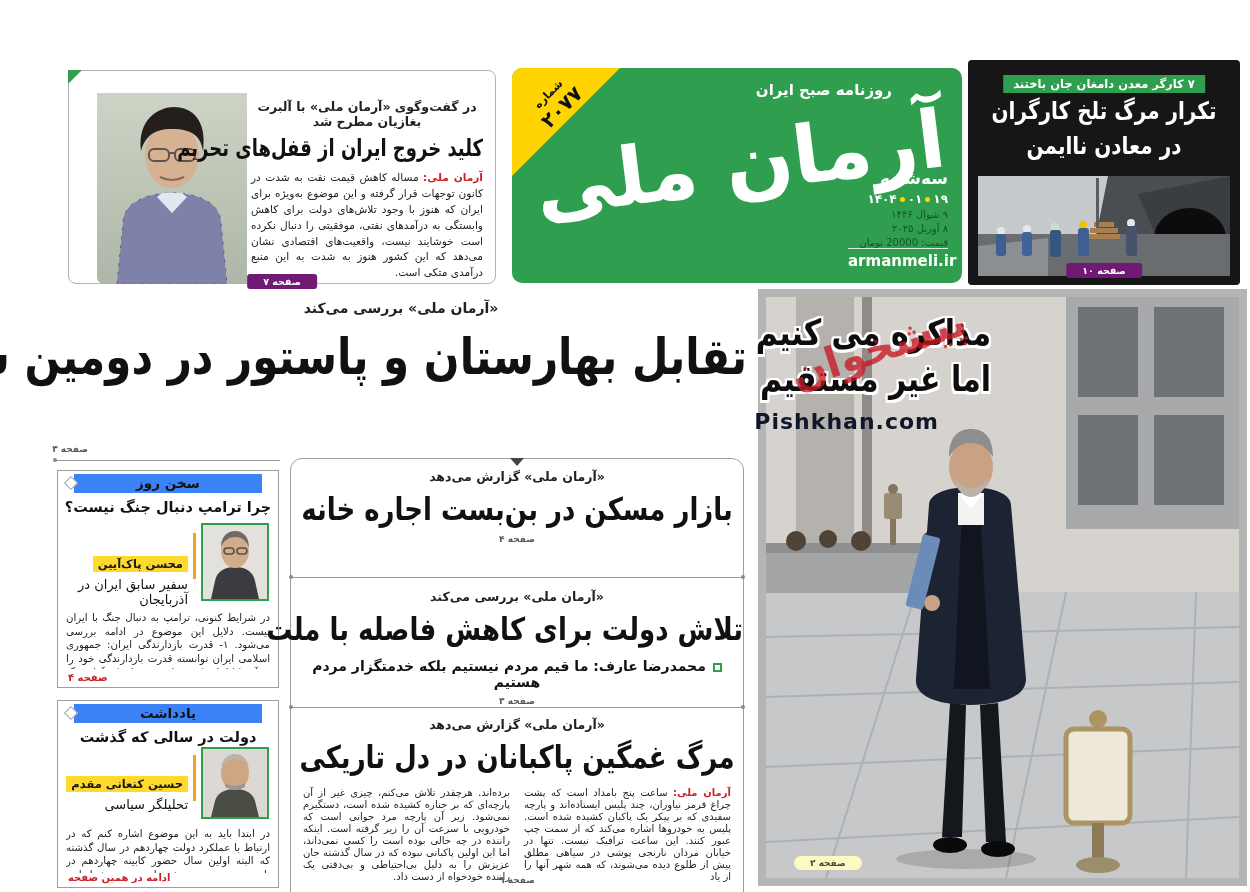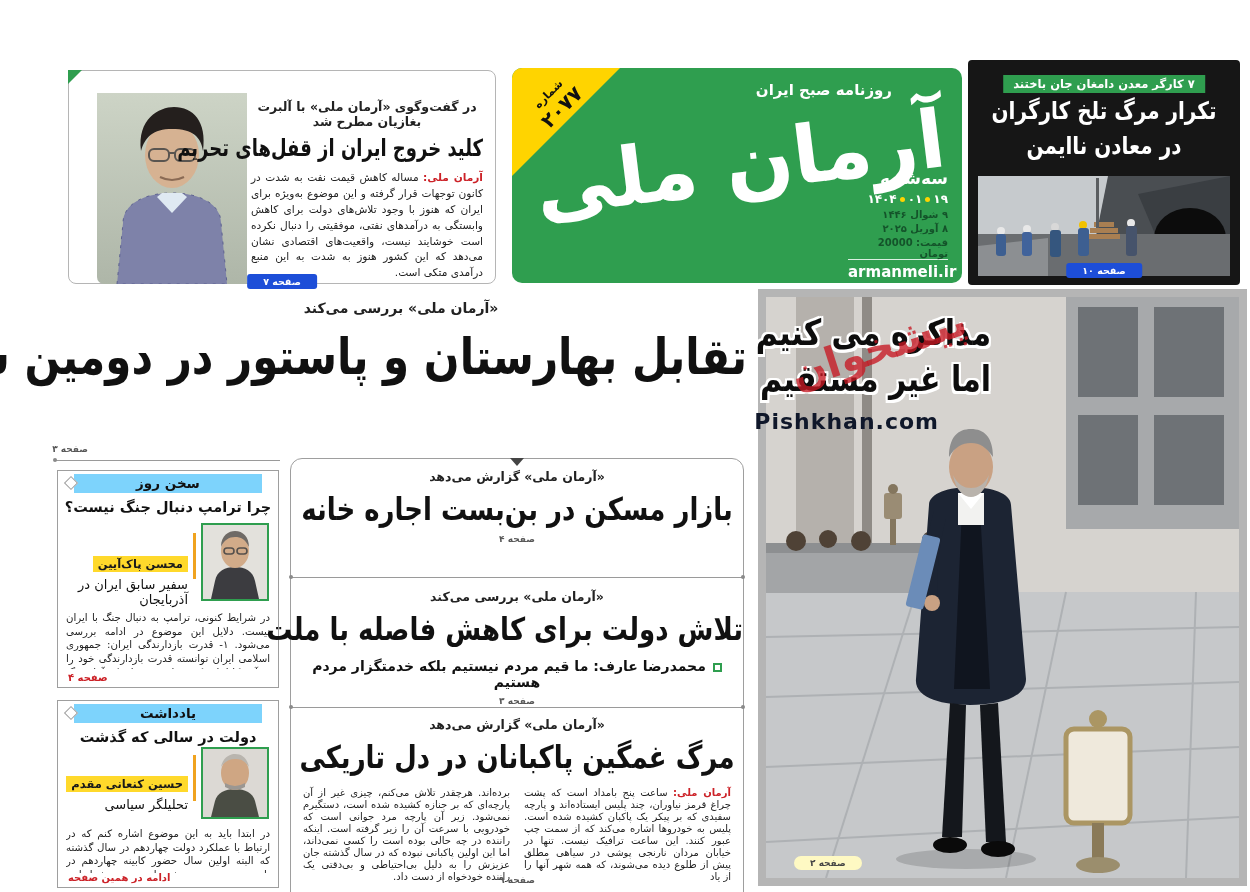--- a/index.html
+++ b/index.html
@@ -15,28 +15,28 @@
   .corner-tri{position:absolute;top:0;left:0;width:0;height:0;border-top:108px solid #ffd400;border-right:108px solid transparent;}
   .issue-wrap{position:absolute;top:16px;left:2px;width:86px;text-align:center;transform:rotate(-45deg);color:#111;}
   .issue-label{font-size:11px;font-weight:bold;display:block;}
   .issue-num{font-size:20px;font-weight:900;display:block;letter-spacing:1px;}
   .tagline{position:absolute;top:13px;left:0;right:70px;text-align:right;color:#fff;font-weight:bold;font-size:15px;}
   .logo{position:absolute;top:48px;left:8px;width:440px;text-align:center;color:#fff;font-size:80px;font-weight:900;transform:rotate(-7deg);letter-spacing:-3px;line-height:1.2;}
   .dateblock{position:absolute;top:100px;right:14px;width:100px;text-align:right;color:#fff;}
   .weekday{font-size:17px;font-weight:900;}
   .datefa{font-size:12px;font-weight:900;margin-top:4px;}
   .ydot{display:inline-block;width:5px;height:5px;border-radius:50%;background:#ffd400;margin:0 3px;vertical-align:middle;}
-  .dline{font-size:10px;font-weight:bold;color:#14532a;margin-top:3px;}
+  .dline{font-size:10px;font-weight:normal;color:#14532a;margin-top:3px;}
   .site{font-size:15px;font-weight:bold;color:#fff;border-top:1px solid #d9efe0;padding-top:3px;text-align:center;}
   
   .mine-box{left:968px;top:60px;width:272px;height:225px;background:#161616;border-radius:4px;overflow:hidden;}
   .mine-strip{position:absolute;top:15px;left:50%;transform:translateX(-50%);background:#2f9e4f;color:#fff;font-size:11.5px;font-weight:bold;padding:2px 10px;white-space:nowrap;}
   .mine-head{position:absolute;top:40px;left:0;right:0;text-align:center;color:#fff;font-size:20px;font-weight:900;line-height:1.45;transform:scaleY(1.2);}
   .mine-photo{position:absolute;left:10px;right:10px;top:116px;height:100px;}
-  .page-pill{background:#1d4ed8;color:#fff;font-size:9.5px;font-weight:bold;border-radius:3px;padding:2px 16px;white-space:nowrap;}
+  .page-pill{background:#701a75;color:#fff;font-size:9.5px;font-weight:bold;border-radius:3px;padding:2px 16px;white-space:nowrap;}
   .mine-pill{position:absolute;bottom:7px;left:50%;transform:translateX(-50%);}
   
   .card{left:68px;top:70px;width:428px;height:214px;border:1px solid #b5b5b5;border-radius:8px;background:#fff;}
   .fold{position:absolute;top:-1px;right:auto;left:-1px;width:0;height:0;border-top:14px solid #2f9e4f;border-right:14px solid transparent;}
   .card-photo{position:absolute;left:28px;top:22px;width:150px;height:191px;overflow:hidden;border-radius:0 0 0 7px;}
   .card-text{position:absolute;right:12px;top:28px;width:232px;text-align:center;}
   .kicker{font-size:12.5px;font-weight:bold;color:#222;}
   .card-head{font-size:18px;font-weight:900;margin-top:8px;transform:scaleY(1.3);white-space:nowrap;}
   .card-body{font-size:10.6px;line-height:1.5;text-align:justify;margin-top:12px;color:#222;}
   .red{color:#cc2127;font-weight:900;}
@@ -46,21 +46,21 @@
   .lead-kicker{font-size:14px;font-weight:bold;}
   .lead-head{font-size:42px;font-weight:900;margin-top:16px;transform:scaleY(1.18);white-space:nowrap;}
   .lead-sub{font-size:16px;font-weight:900;margin-top:26px;}
   .gsq{display:inline-block;width:9px;height:9px;border:2px solid #2f9e4f;background:#fff;margin-left:7px;vertical-align:middle;}
   
   .hline{position:absolute;height:1px;background:#9a9a9a;}
   .tick{position:absolute;width:4px;height:4px;border-radius:50%;background:#8a8a8a;}
   .pagemark{font-size:9px;color:#555;font-weight:bold;}
   
   .lbox{left:57px;width:222px;border:1px solid #9e9e9e;background:#fff;}
-  .sec-bar{position:relative;margin:3px 16px 0 16px;background:#7dd3fc;height:19px;line-height:19px;text-align:center;font-size:13.5px;font-weight:900;}
+  .sec-bar{position:relative;margin:3px 16px 0 16px;background:#3b82f6;height:19px;line-height:19px;text-align:center;font-size:13.5px;font-weight:900;}
   .diamond{position:absolute;top:4px;left:-8px;width:10px;height:10px;background:#fff;border:1px solid #9e9e9e;transform:rotate(45deg);}
   .lbox-head{text-align:center;font-size:14.5px;font-weight:900;margin-top:6px;}
   .pundit{position:absolute;right:9px;width:68px;height:78px;border:2px solid #2f9e4f;overflow:hidden;}
   .obar{position:absolute;width:3px;height:46px;background:#f0a31f;}
   .author-wrap{position:absolute;right:90px;left:8px;text-align:right;}
   .hl-name{display:inline-block;background:#ffd92b;color:#1a1a1a;font-size:11.5px;font-weight:900;padding:1px 5px;}
   .role{font-size:13px;font-weight:400;margin-top:5px;}
   .lbody{position:absolute;right:8px;left:8px;font-size:10.2px;line-height:1.34;text-align:justify;color:#222;overflow:hidden;}
   .red-foot{position:absolute;left:10px;bottom:4px;font-size:10px;font-weight:900;color:#cc2127;}
   

